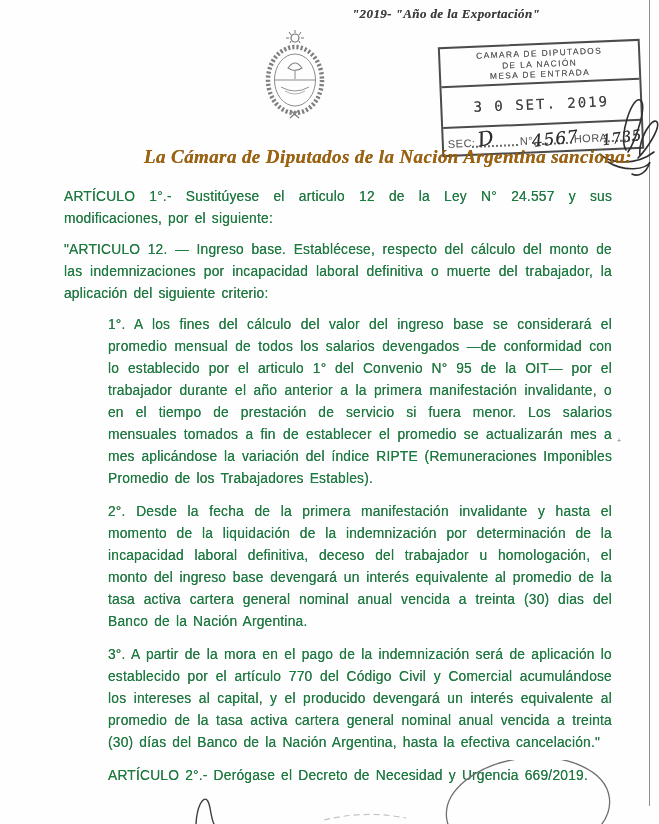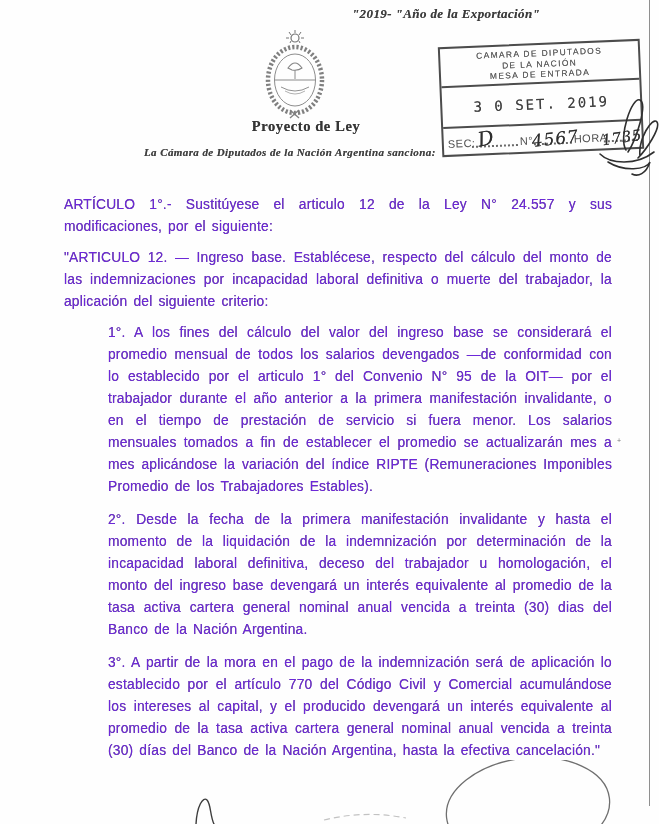--- a/index.html
+++ b/index.html
@@ -81,29 +81,29 @@
     text-align:center;
     font-family:"Liberation Serif",serif;
     font-weight:bold;font-size:14.5px;color:#353535;
     letter-spacing:.6px;
     text-shadow:0 0 .5px rgba(50,50,50,.7);
   }
   .doc-subtitle{
     position:absolute;top:146px;left:144px;
     font-family:"Liberation Serif",serif;
     font-style:italic;font-weight:bold;
-    font-size:11px;color:#404040;
+    font-size:19px;color:#a16207;
     letter-spacing:.4px;
     text-shadow:0 0 .5px rgba(50,50,50,.7);
   }
   
   .body-text{
-    position:absolute;top:194px;left:64px;width:548px;
+    position:absolute;top:186px;left:64px;width:548px;
     font-size:13.8px;line-height:22px;
-    color:#6d28d9;
+    color:#15803d;
     text-align:justify;
     letter-spacing:.2px;word-spacing:2px;
     text-shadow:0 0 .45px rgba(60,60,60,.75);
   }
   .body-text p{margin:0 0 9px 0;}
   .body-text p.gap-lg{margin-bottom:11px;margin-left:44px;}
   
   .ink{position:absolute;}
   .speck{
     position:absolute;top:437px;left:617px;
@@ -169,29 +169,29 @@
 
   <svg class="ink" style="top:78px;left:588px;" width="71" height="100" viewBox="0 0 71 100">
     <g stroke="#2f2f2f" fill="none" stroke-width="1.6" stroke-linecap="round">
       <path d="M38,72 C30,60 44,18 52,22 C60,26 48,62 40,74"></path>
       <path d="M52,78 C50,62 64,38 69,44 C73,50 58,72 50,80"></path>
       <path d="M12,76 C22,86 48,88 66,74"></path>
       <path d="M20,84 C36,94 58,92 62,84 C58,96 50,99 44,96"></path>
     </g>
   </svg>
 
-  <div class="doc-title">Proyecto de Ley</div>
   <div class="doc-subtitle">La Cámara de Diputados de la Nación Argentina sanciona:</div>
 
   <div class="body-text">
     <p>ARTÍCULO 1°.- Sustitúyese el articulo 12 de la Ley N° 24.557 y sus modificaciones, por el siguiente:</p>
     <p>"ARTICULO 12. — Ingreso base. Establécese, respecto del cálculo del monto de las indemnizaciones por incapacidad laboral definitiva o muerte del trabajador, la aplicación del siguiente criterio:</p>
     <p class="gap-lg">1°. A los fines del cálculo del valor del ingreso base se considerará el promedio mensual de todos los salarios devengados —de conformidad con lo establecido por el articulo 1° del Convenio N° 95 de la OIT— por el trabajador durante el año anterior a la primera manifestación invalidante, o en el tiempo de prestación de servicio si fuera menor. Los salarios mensuales tomados a fin de establecer el promedio se actualizarán mes a mes aplicándose la variación del índice RIPTE (Remuneraciones Imponibles Promedio de los Trabajadores Estables).</p>
     <p class="gap-lg">2°. Desde la fecha de la primera manifestación invalidante y hasta el momento de la liquidación de la indemnización por determinación de la incapacidad laboral definitiva, deceso del trabajador u homologación, el monto del ingreso base devengará un interés equivalente al promedio de la tasa activa cartera general nominal anual vencida a treinta (30) dias del Banco de la Nación Argentina.</p>
     <p class="gap-lg">3°. A partir de la mora en el pago de la indemnización será de aplicación lo establecido por el artículo 770 del Código Civil y Comercial acumulándose los intereses al capital, y el producido devengará un interés equivalente al promedio de la tasa activa cartera general nominal anual vencida a treinta (30) días del Banco de la Nación Argentina, hasta la efectiva cancelación."</p>
+    <p class="gap-lg">ARTÍCULO 2°.- Derógase el Decreto de Necesidad y Urgencia 669/2019.</p>
   </div>
 
   <div class="speck">+</div>
 
   <svg class="ink" style="top:760px;left:430px;" width="210" height="64" viewBox="0 0 210 64">
     <ellipse cx="98" cy="48" rx="82" ry="50" fill="none" stroke="#6f6f6f" stroke-width="1.3" transform="rotate(-7 98 48)"></ellipse>
   </svg>
 
   <svg class="ink" style="top:792px;left:188px;" width="40" height="32" viewBox="0 0 40 32">
     <path d="M8,32 C9,14 15,4 19,8 C23,12 22,24 26,32" fill="none" stroke="#3d3d3d" stroke-width="1.4" stroke-linecap="round"></path>

